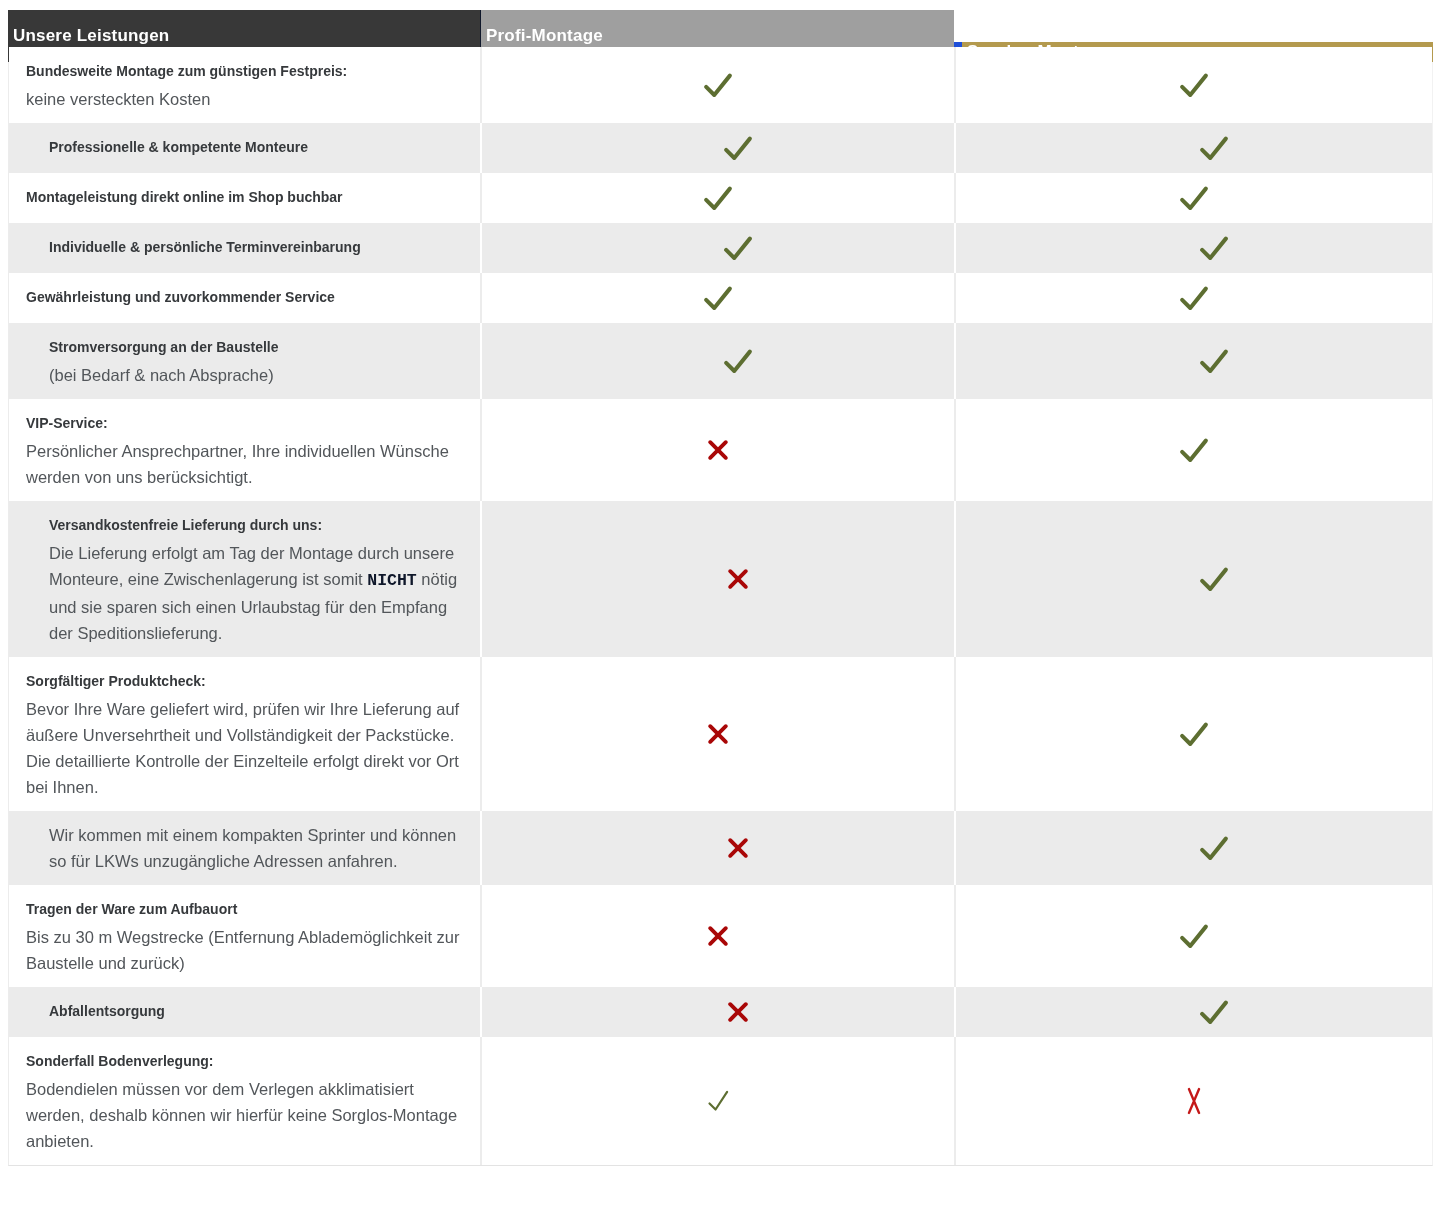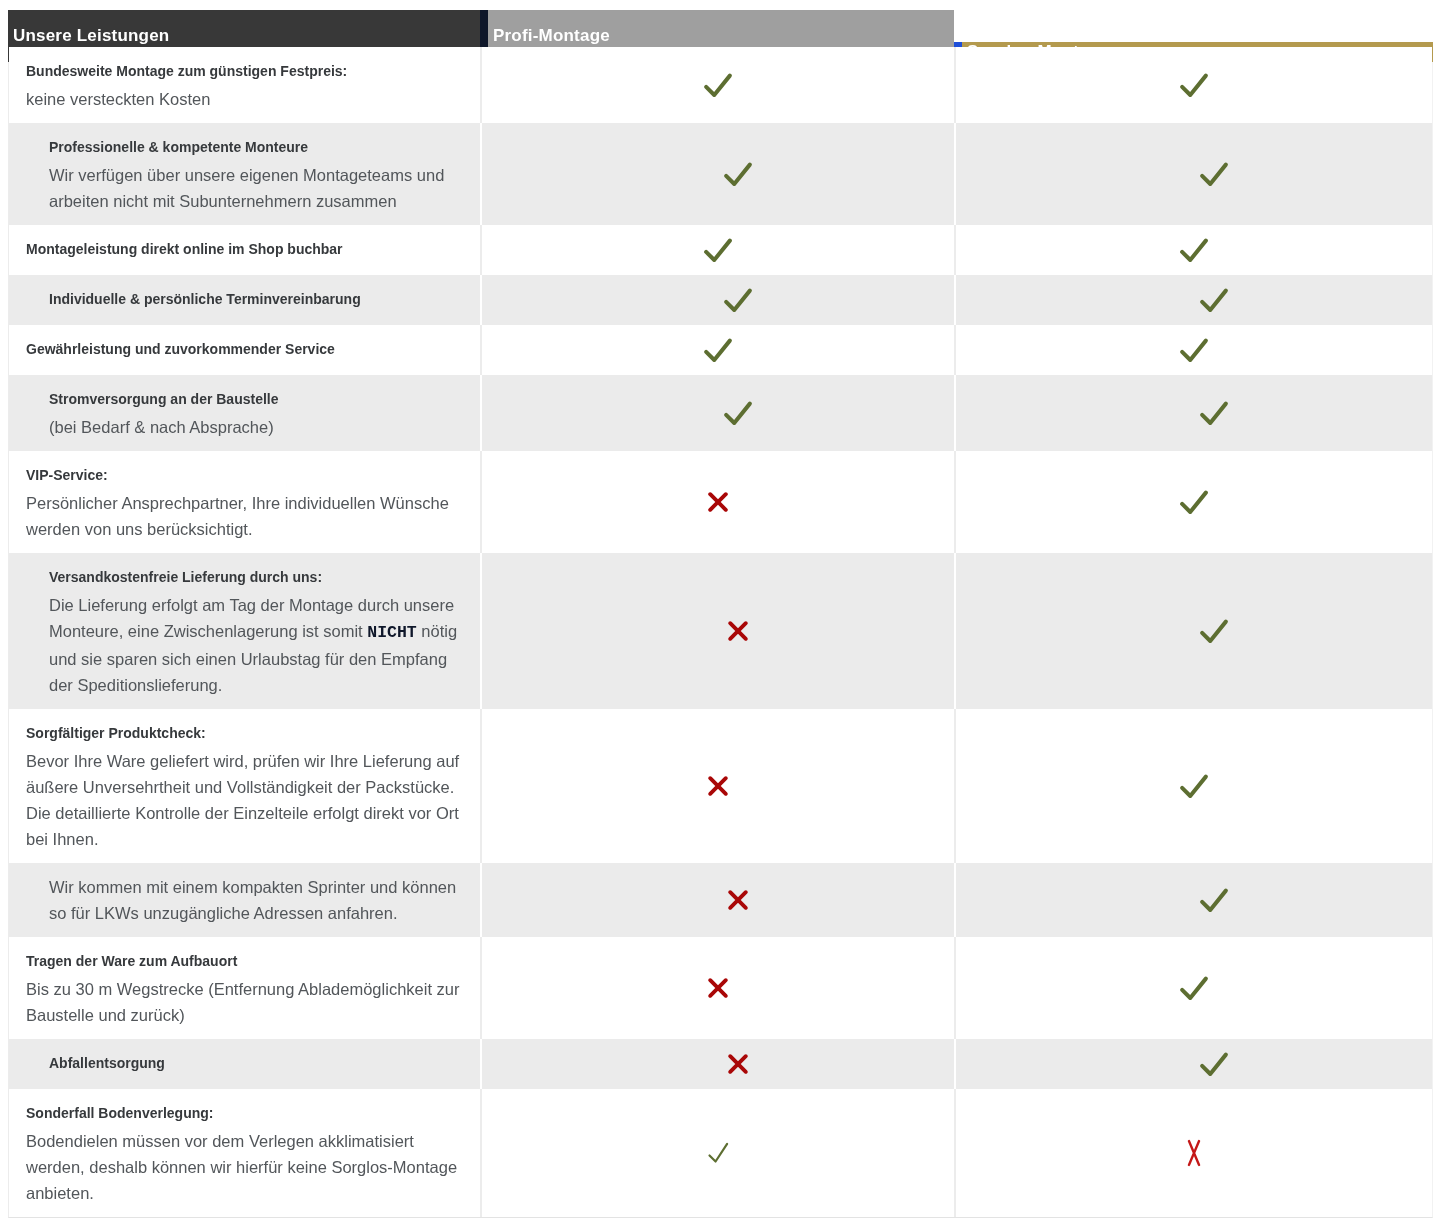--- a/index.html
+++ b/index.html
@@ -24,21 +24,21 @@
   .header-cell {
     display: flex;
     align-items: center;
     padding-left: 5px;
     color: #ffffff;
     font-size: 17px;
     font-weight: 700;
     letter-spacing: .2px;
   }
   .hc-services { background: #383838; }
-  .hc-profi   { background: #9f9f9f; border-left: 8px solid #0f172a; }
+  .hc-profi   { background: #9f9f9f; border-left: 1px solid #0f172a; }
   .hc-sorglos { background: #b49a4e; border-left: 8px solid #1d4ed8; margin-top: 32px; }
   
   .rows {
     border-left: 1px solid #ececec;
     border-right: 1px solid #f2f2f2;
     border-bottom: 1px solid #e3e3e3;
   }
   .row {
     display: grid;
     grid-template-columns: 471px 474px 1fr;
@@ -103,21 +103,20 @@
             <svg width="36" height="30" viewBox="0 0 28 24" fill="none" stroke="#5d6e31" stroke-width="3.2" stroke-linecap="round" stroke-linejoin="round">
               <path d="M4.5 13.5 L11 20 L23.5 4.5"></path>
             </svg>
           </span>
         </div>
     </div>
 
     <div class="row shade-gray">
       <div class="cell feature-cell">
         <p class="feature-title">Professionelle &amp; kompetente Monteure</p>
-        <p class="feature-body">Wir verfügen über unsere eigenen Montageteams und arbeiten nicht mit Subunternehmern zusammen</p>
       </div>
       <div class="cell mark-cell">
           <span class="mark">
             <svg width="36" height="30" viewBox="0 0 28 24" fill="none" stroke="#5d6e31" stroke-width="3.2" stroke-linecap="round" stroke-linejoin="round">
               <path d="M4.5 13.5 L11 20 L23.5 4.5"></path>
             </svg>
           </span>
         </div>
       <div class="cell mark-cell">
           <span class="mark">

